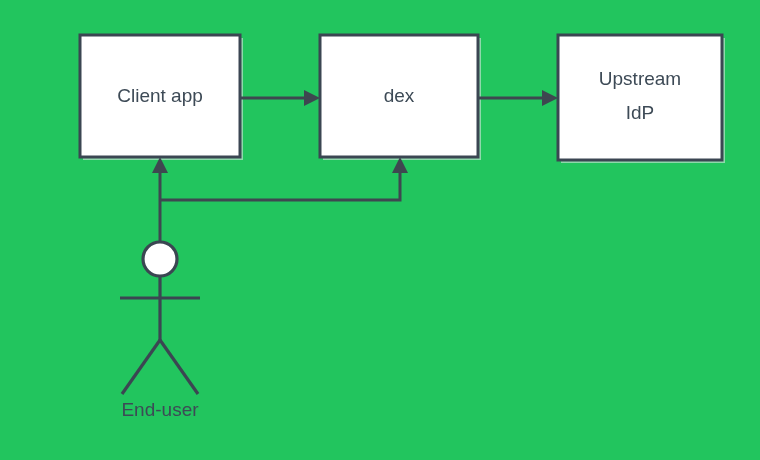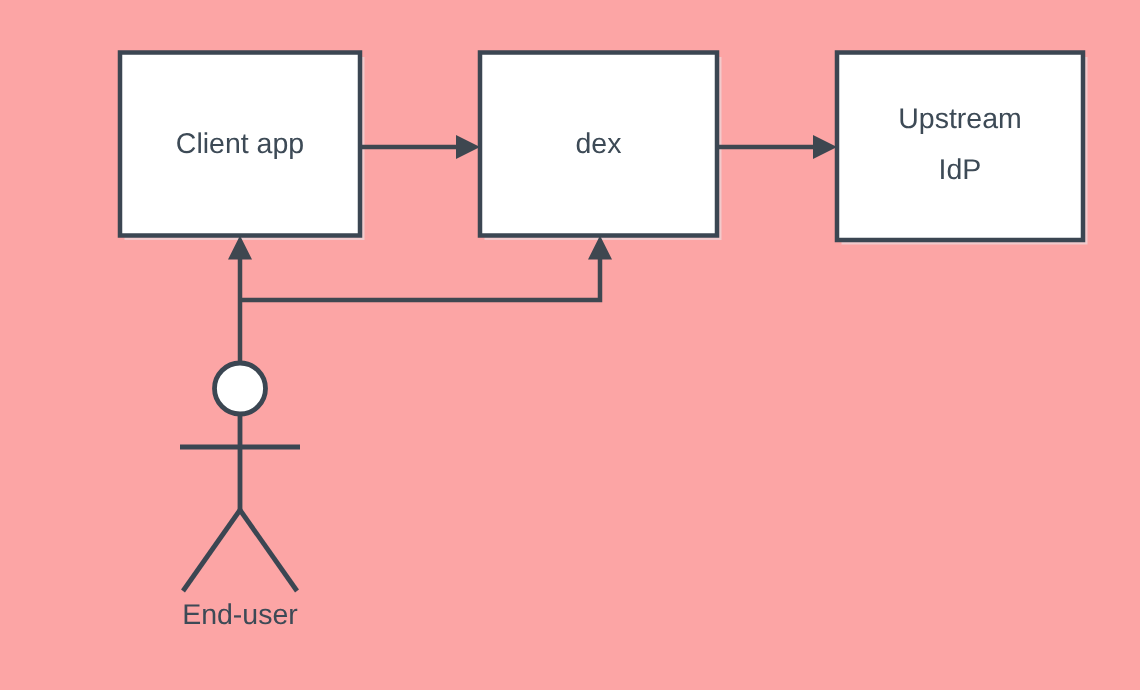--- a/index.html
+++ b/index.html
@@ -10,21 +10,21 @@
   body {
     width: 760px;
     height: 460px;
     font-family: "Liberation Sans", sans-serif;
     overflow: hidden;
   }
   #diagram-canvas {
     position: relative;
     width: 760px;
     height: 460px;
-    background: #fca5a5;
+    background: #22c55e;
   }
   #diagram-svg {
     position: absolute;
     top: 0;
     left: 0;
     width: 760px;
     height: 460px;
     display: block;
   }
   .node-box-rect {

